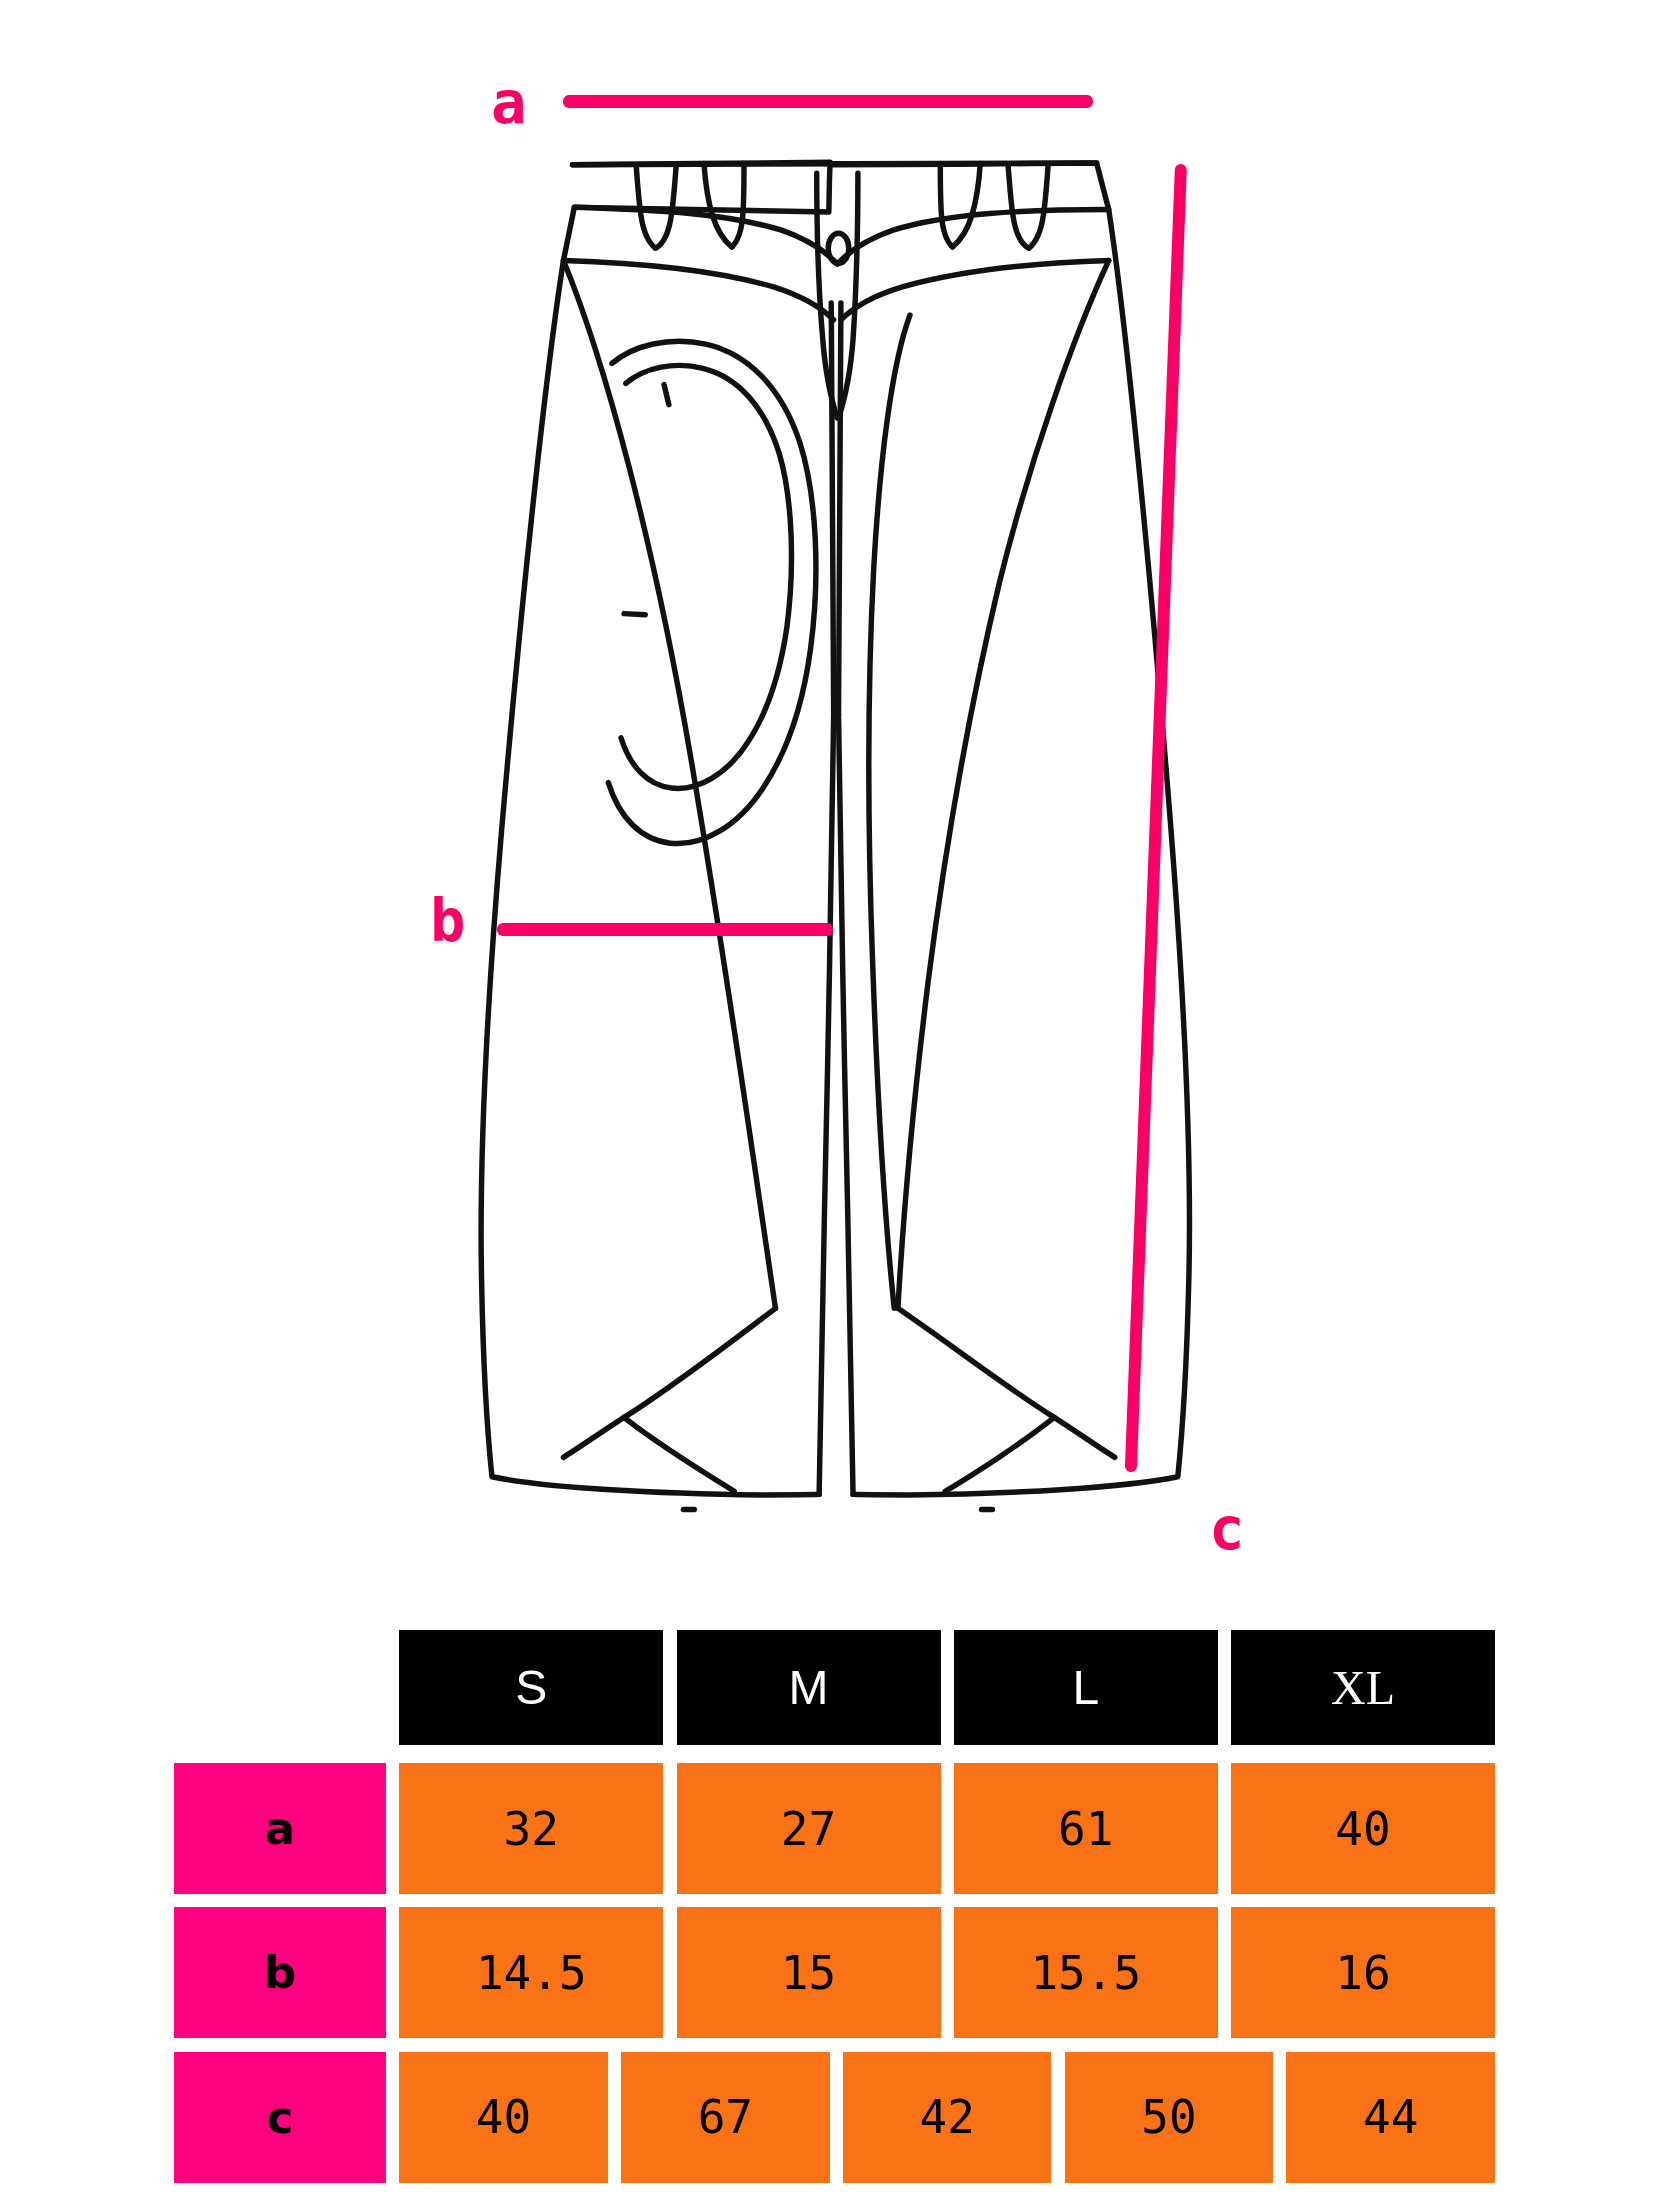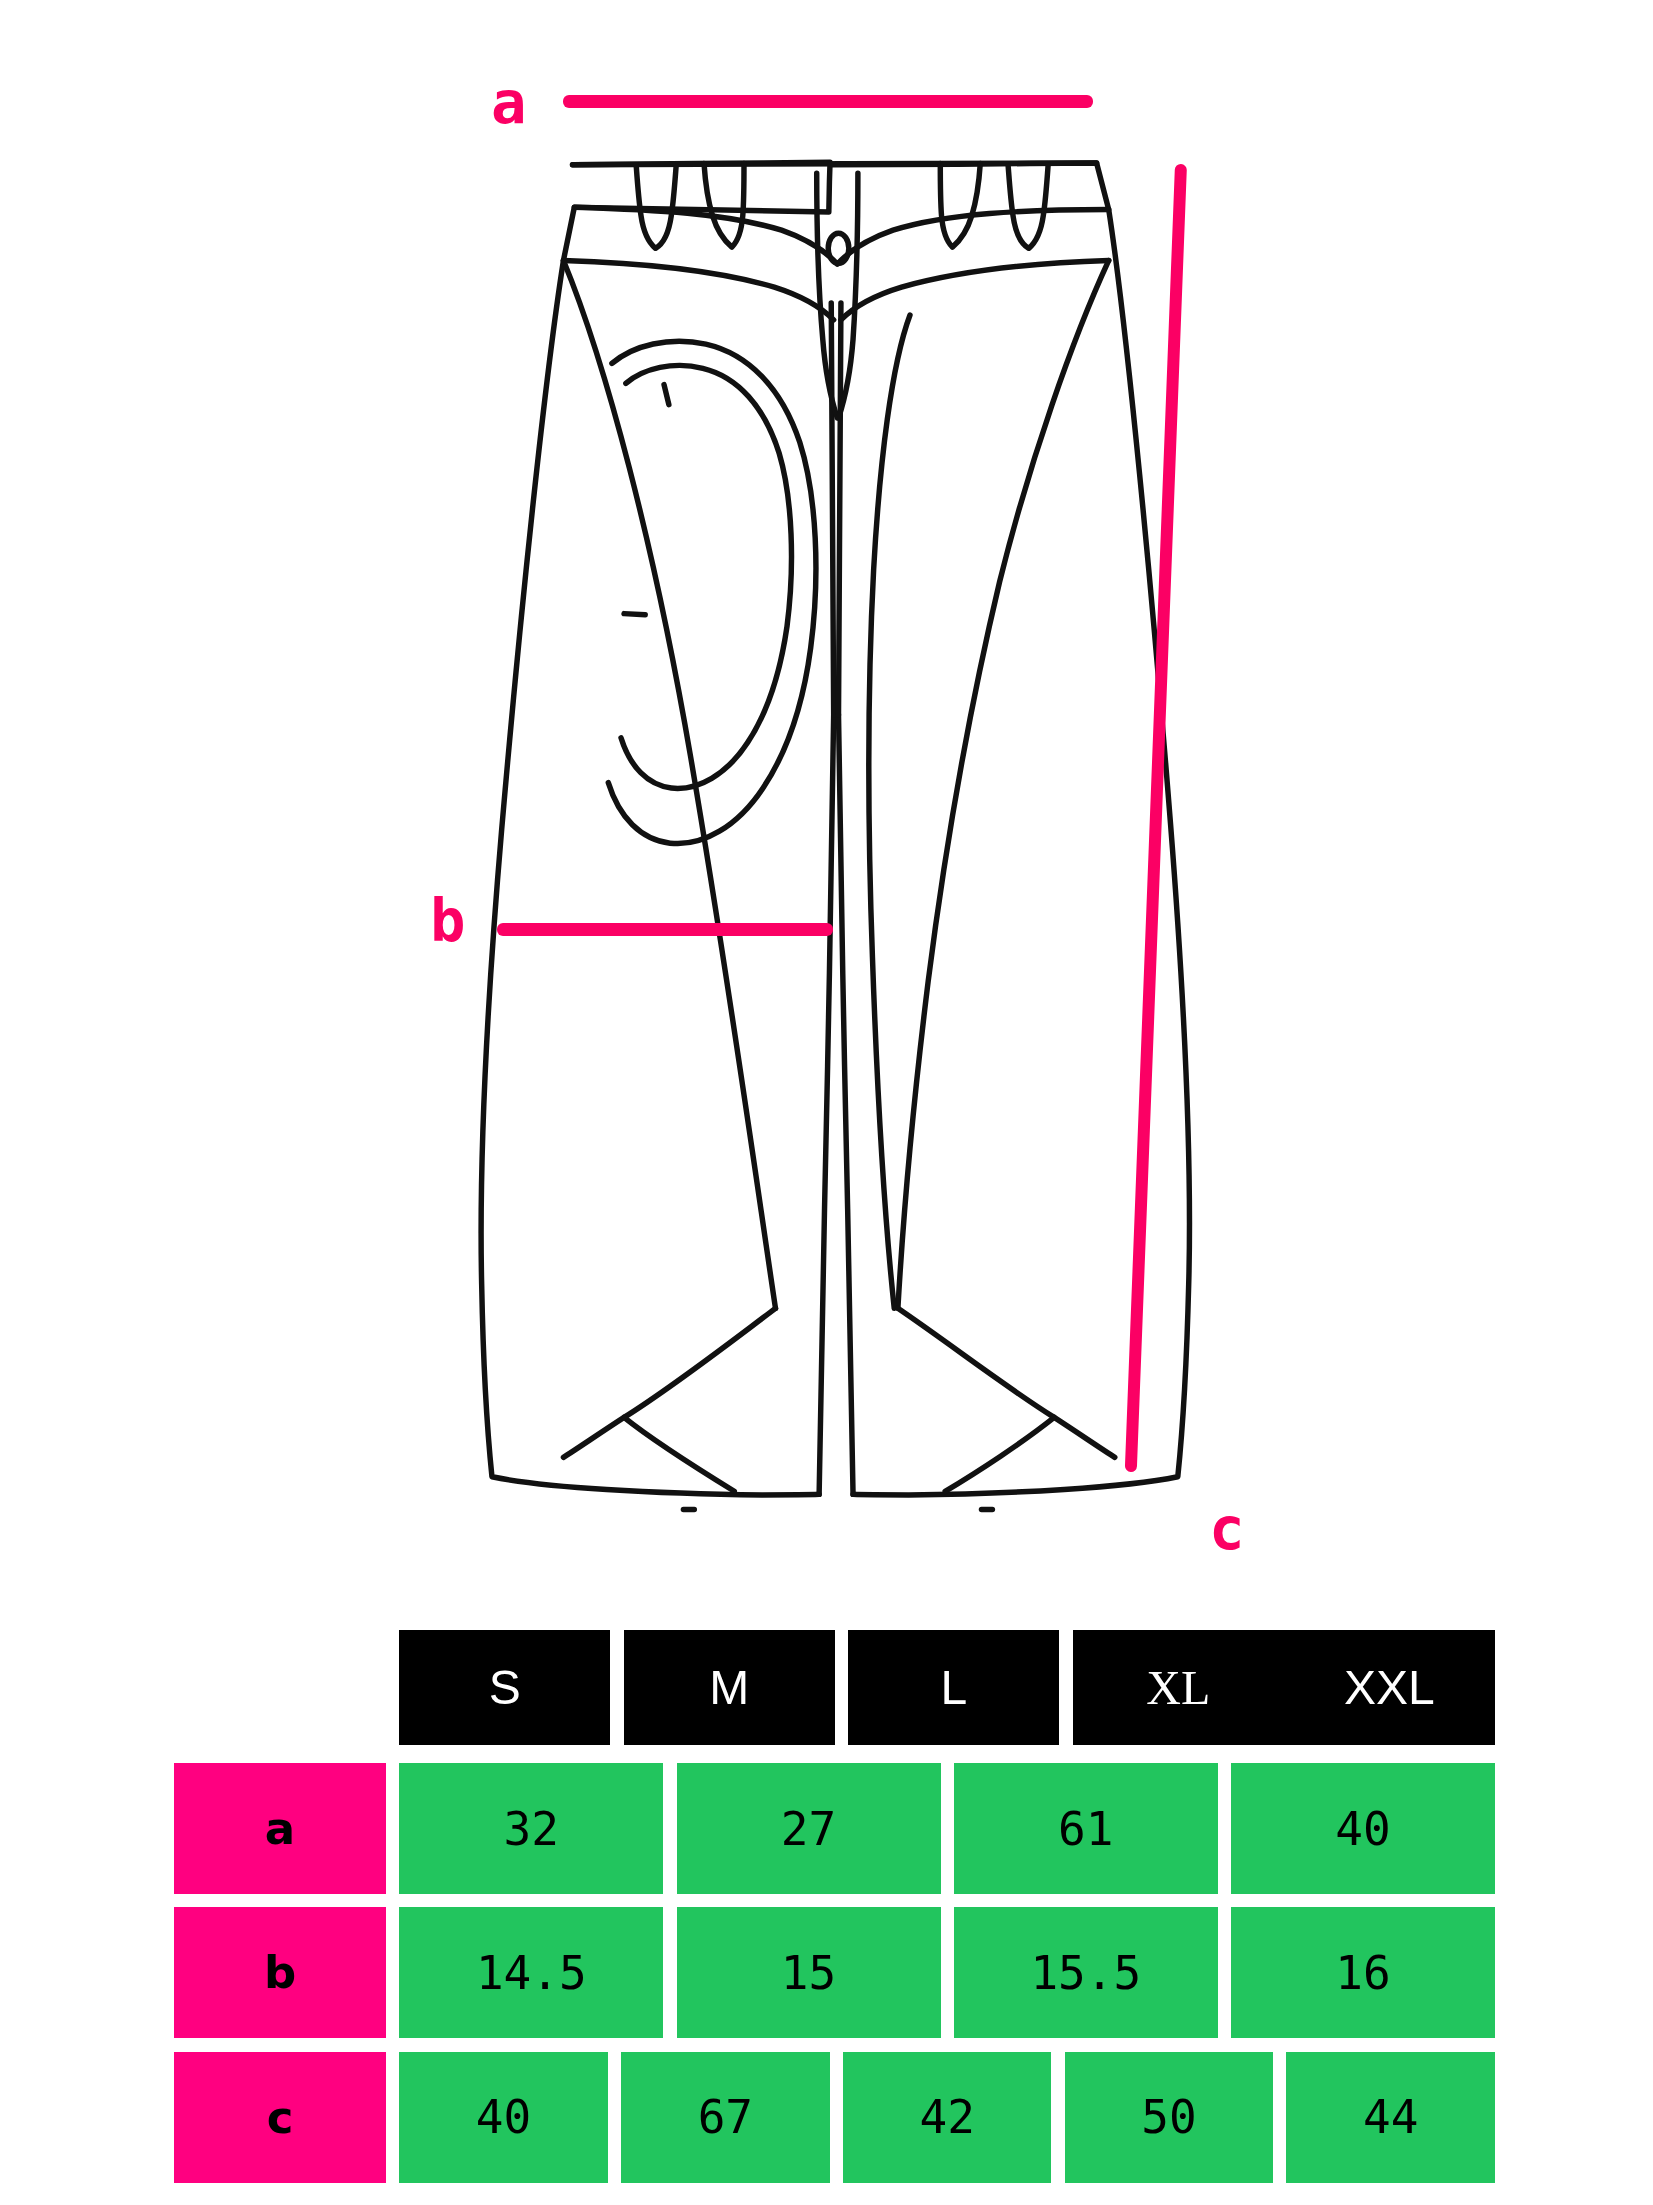--- a/index.html
+++ b/index.html
@@ -132,21 +132,21 @@
     font-weight: normal;
     font-size: 48px;
   }
   .head-cell:last-child { margin-right: 0; }
   
   .head-cell.merge-left { margin-right: 0; font-family: Liberation Serif, serif; }
 
   
   .data-cell {
     flex: 1 1 0;
-    background: #22c55e;
+    background: #f97316;
     color: #000000;
     margin-right: 13.3px;
     font-family: "DejaVu Sans Mono", monospace;
     font-size: 46px;
   }
   .data-cell:last-child { margin-right: 0; }
 </style>
 </head>
 <body>
 
@@ -301,21 +301,20 @@
   </div>
 
   <div id="size-table">
 
     <div class="table-row" id="header-row">
       <div class="cell label-cell blank"></div>
       <div class="cell head-cell">S</div>
       <div class="cell head-cell">M</div>
       <div class="cell head-cell">L</div>
       <div class="cell head-cell merge-left">XL</div>
-      <div class="cell head-cell">XXL</div>
     </div>
 
     <div class="table-row">
       <div class="cell label-cell">a</div>
       <div class="cell data-cell">32</div>
       <div class="cell data-cell">27</div>
       <div class="cell data-cell">61</div>
       <div class="cell data-cell">40</div>
     </div>
 

